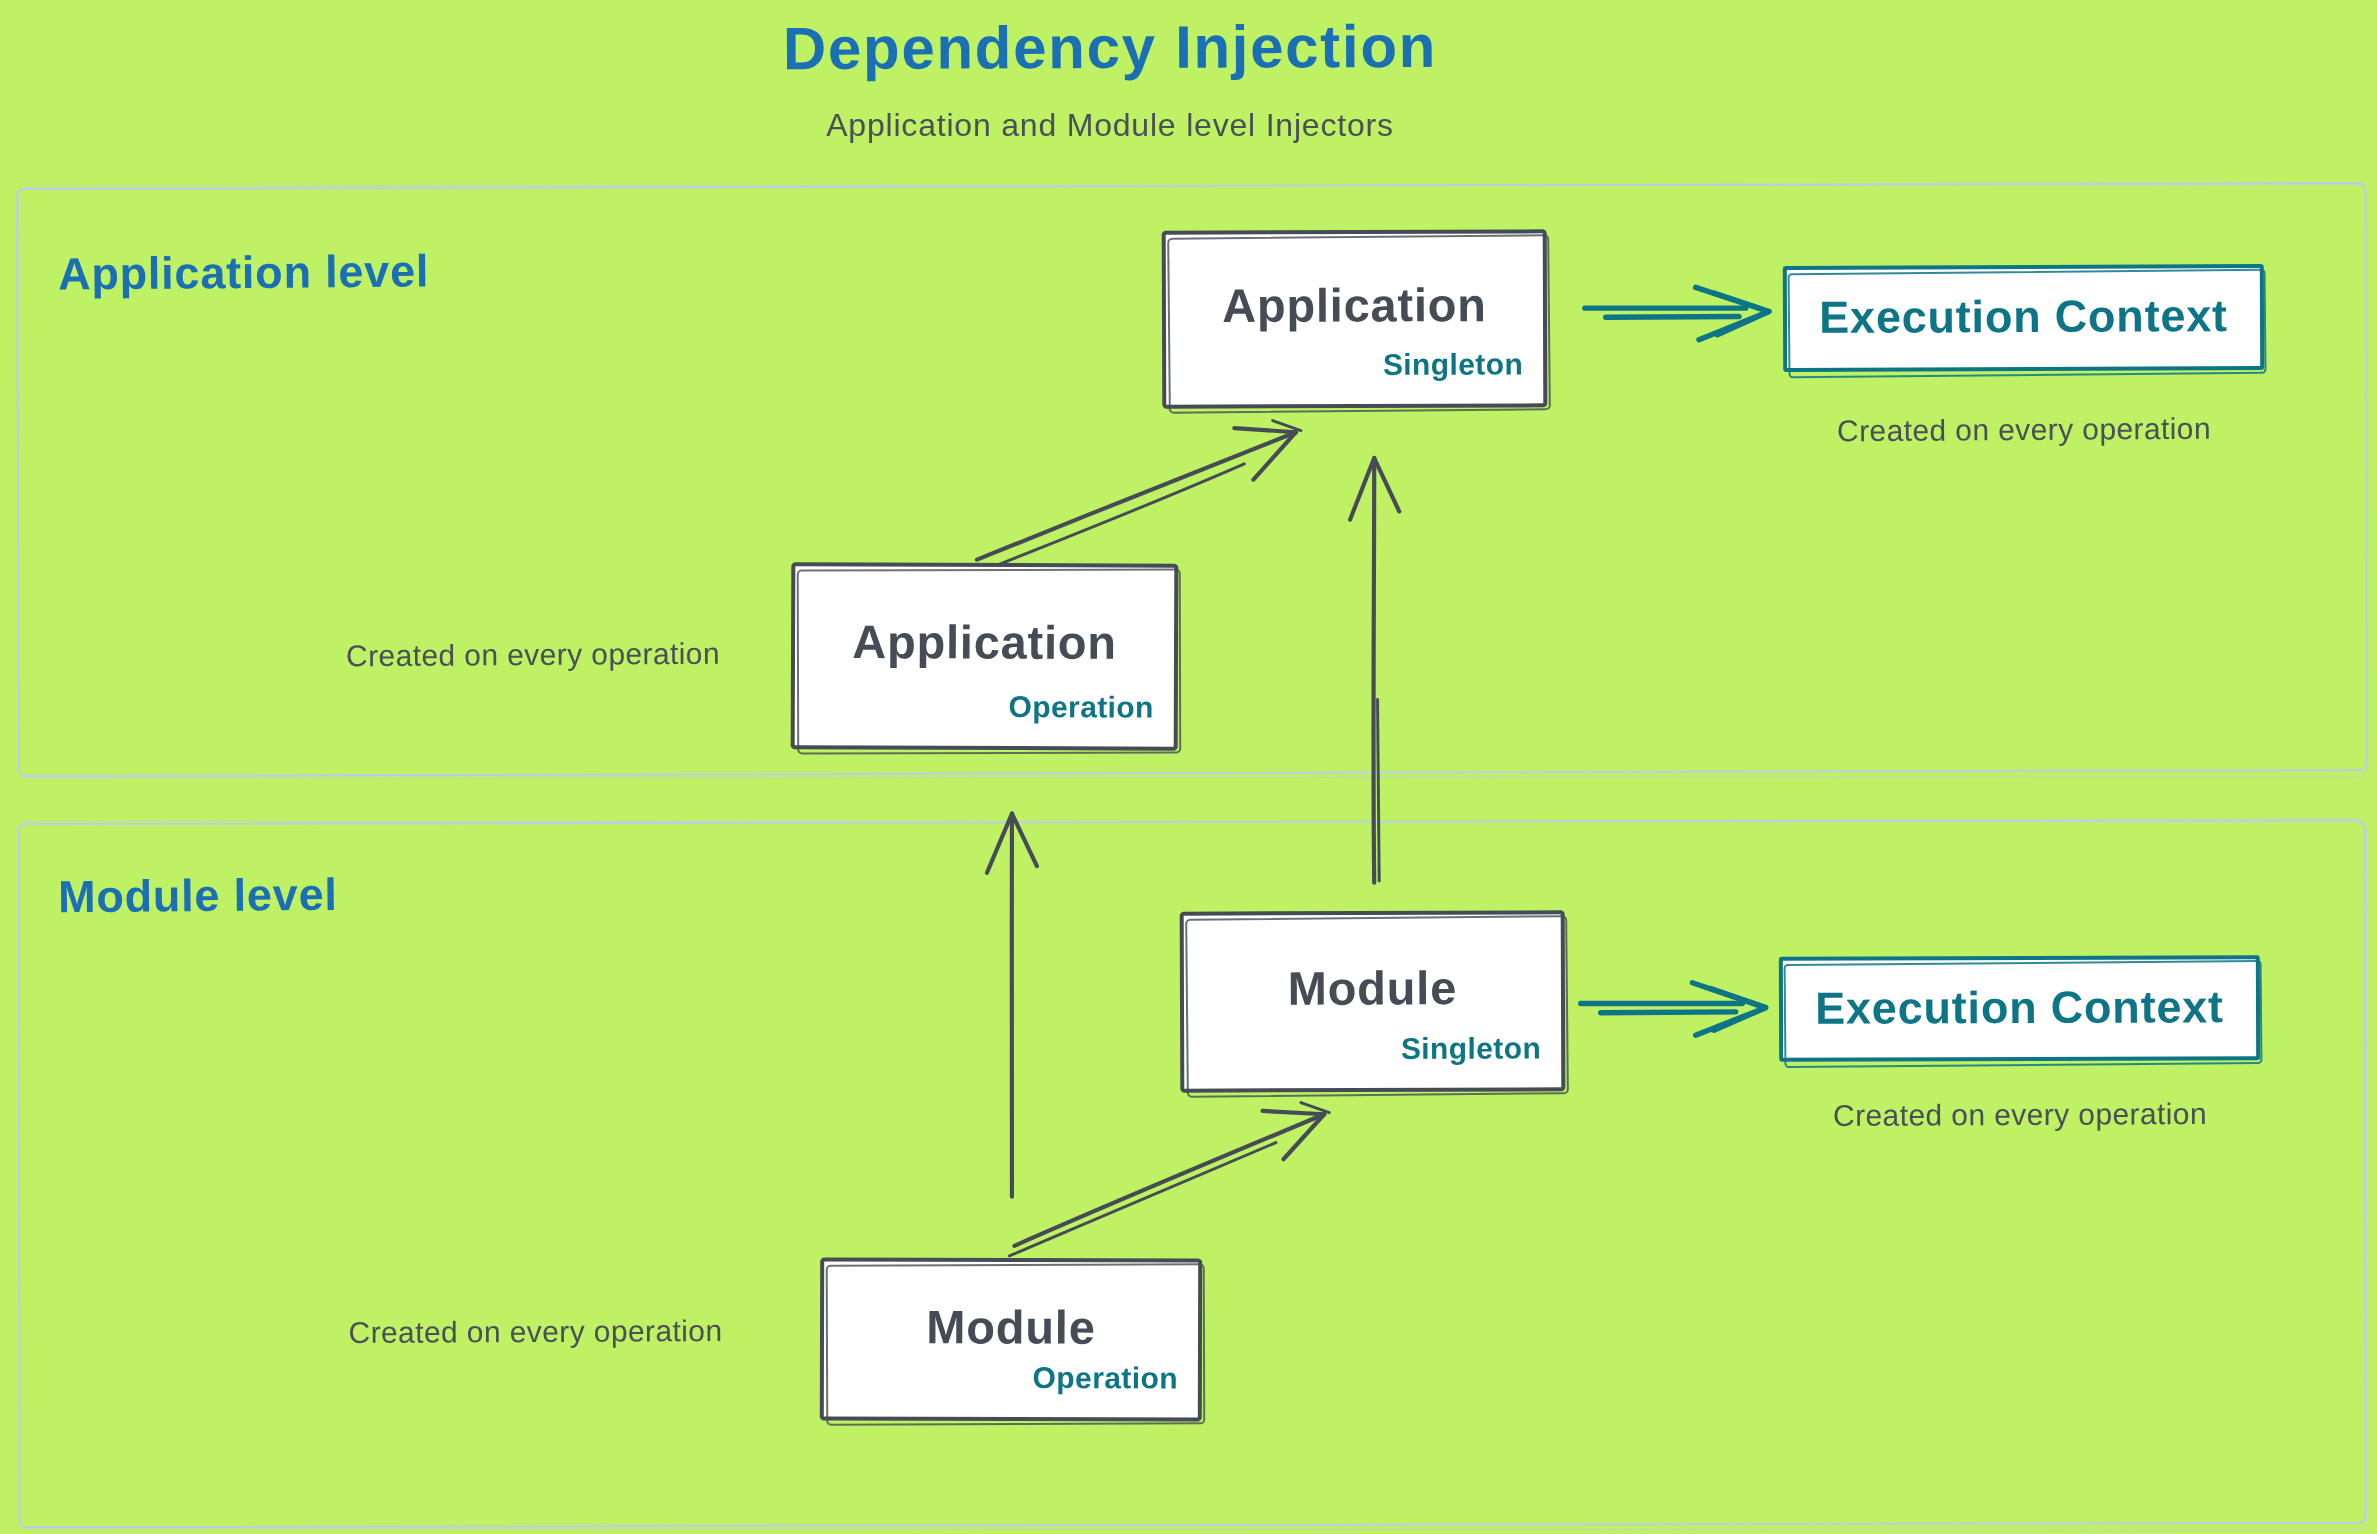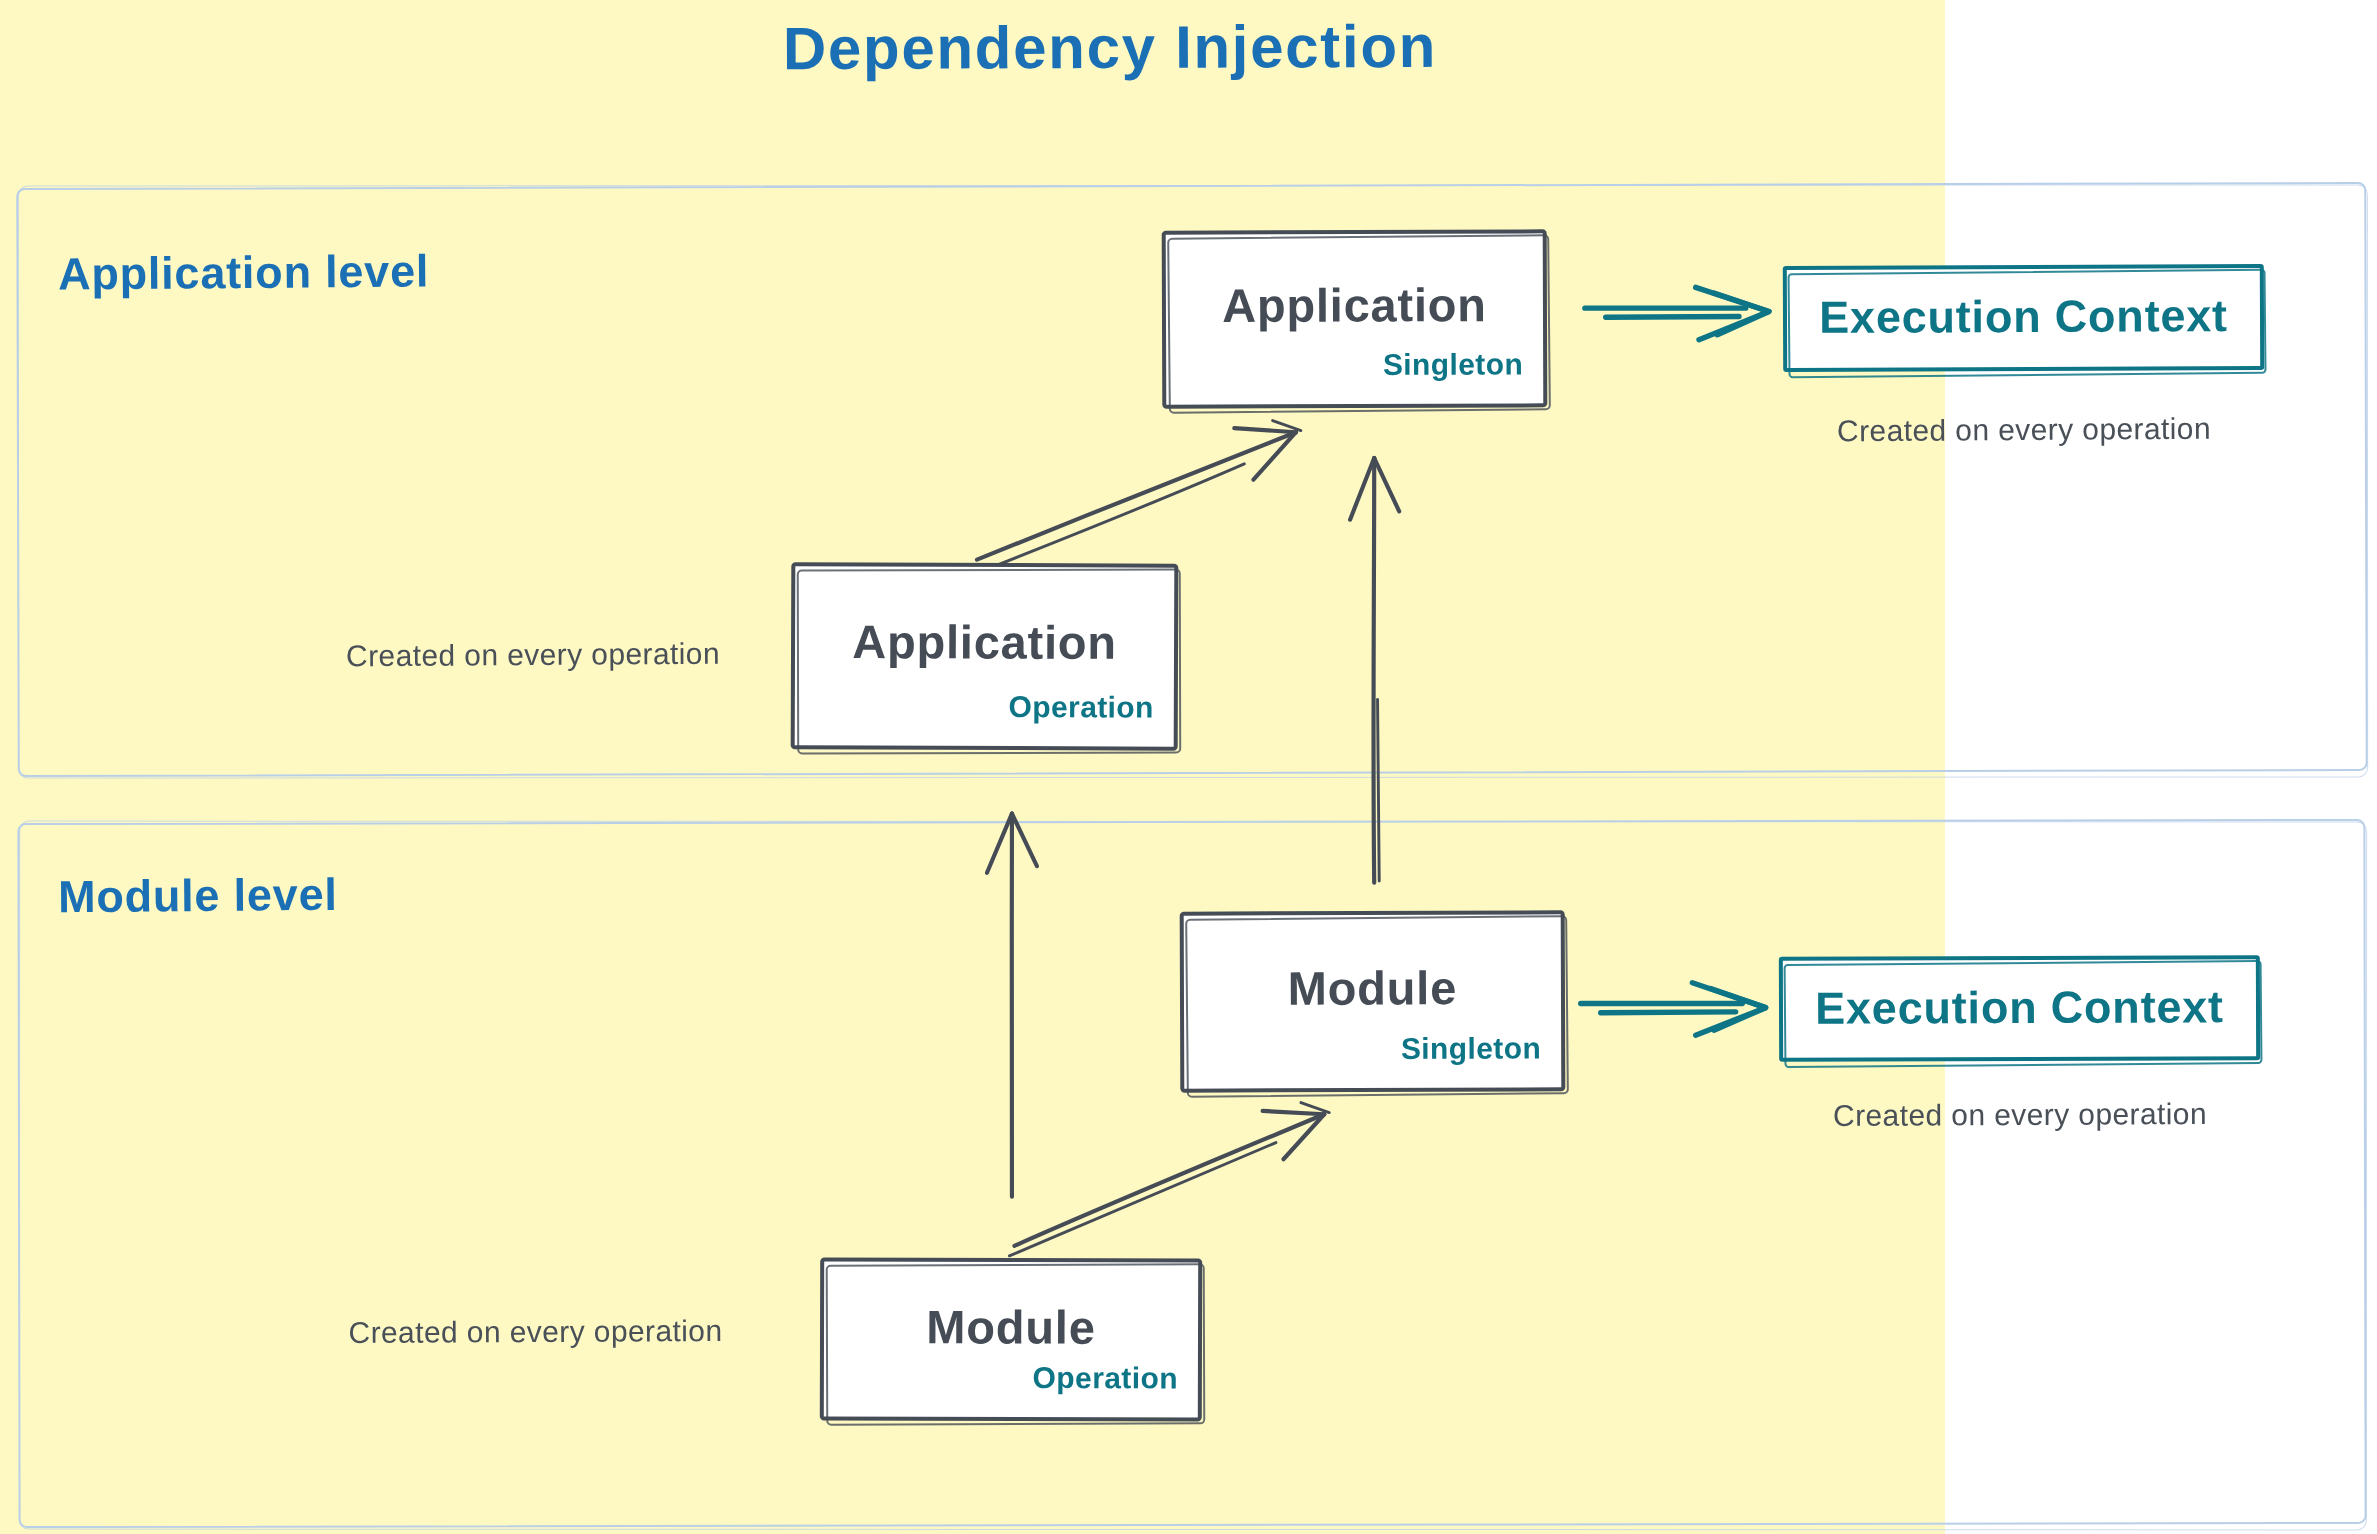--- a/index.html
+++ b/index.html
@@ -1,21 +1,21 @@
 <!DOCTYPE html>
 <html style="--blue: #1b6fb5; --ink: #454c56; --teal: #0e7586; --frame: #b9cfe8; --caption: #4a5058;font-size:13.3px"><head>
 <meta charset="utf-8">
 <style>
   html, body { margin: 0; padding: 0; background: #ffffff; }
   body {
     width: 2377px; height: 1534px; overflow: hidden;
     font-family: "Liberation Sans", "DejaVu Sans", sans-serif;
     color: var(--ink, #454c56);
   }
-  .canvas { position: relative; width: 1945px; height: 1534px; background: #fef9c3; }
+  .canvas { position: relative; width: 2377px; height: 1534px; background: #bef264; }
 
   
   .title {
     position: absolute; left: 752px; top: 13.3px; width: 716px;
     text-align: center;
     font-size: 60px; font-weight: 700; letter-spacing: 1.7px;
     color: var(--blue, #1b6fb5);
     transform: rotate(-0.2deg);
   }
   .subtitle {
@@ -125,20 +125,21 @@
   .ink-stroke  { stroke: var(--ink, #454c56);  stroke-width: 5;   fill: none; stroke-linecap: round; stroke-linejoin: round; }
   .teal-stroke { stroke: var(--teal, #0e7586); stroke-width: 6.5; fill: none; stroke-linecap: round; stroke-linejoin: round; }
   .thin { stroke-width: 3.5; }
 </style>
 </head>
 <body>
 
 <div class="canvas">
 
   <div class="title">Dependency Injection</div>
+  <div class="subtitle">Application and Module level Injectors</div>
 
   <div class="frame frame-app"></div>
   <div class="frame frame-mod"></div>
 
   <div class="level-label level-label-app">Application level</div>
   <div class="level-label level-label-mod">Module level</div>
 
   <svg class="arrows" viewBox="0 0 2854 1842" xmlns="http://www.w3.org/2000/svg">
 
     <g>

